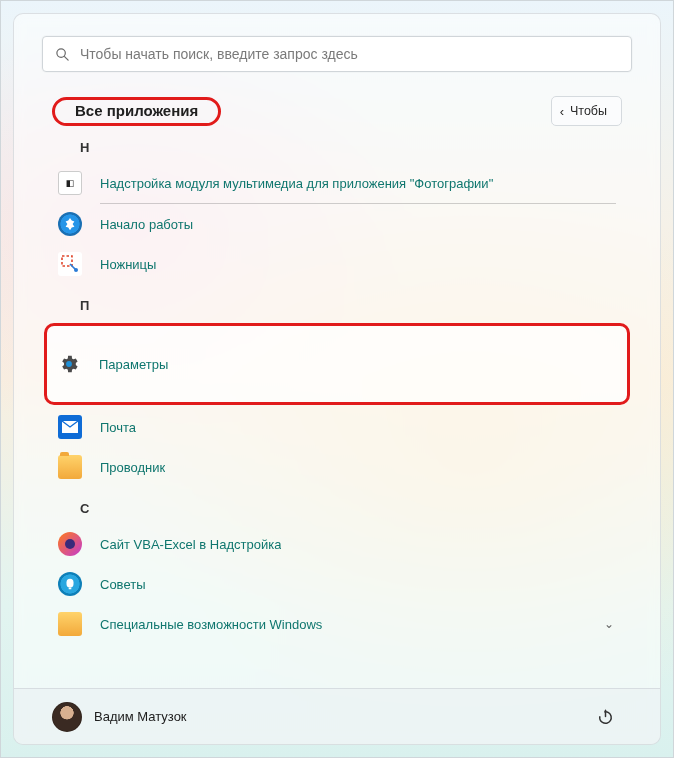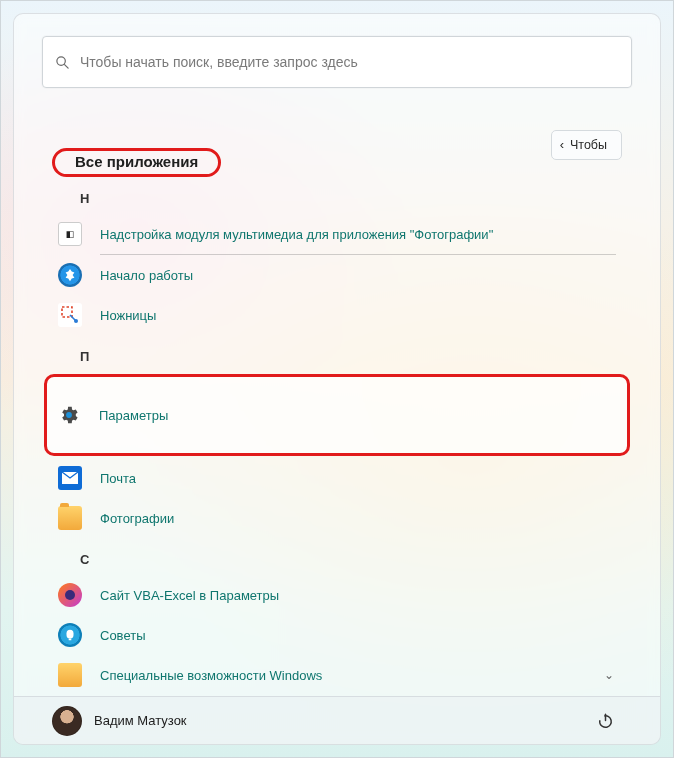--- a/index.html
+++ b/index.html
@@ -24,21 +24,21 @@
     border: 1px solid rgba(200,205,210,0.6);
     display: flex; flex-direction: column;
     overflow: hidden;
   }
   .search-row { padding: 22px 28px 14px; }
   .search-box {
     display: flex; align-items: center;
     background: #fff;
     border: 1px solid #d0d5d9;
     border-radius: 4px;
-    height: 52px;
+    height: 36px;
     padding: 0 12px;
     box-shadow: 0 0 0 1px rgba(0,0,0,0.02);
   }
   .search-box input {
     border: none; outline: none; flex: 1;
     font-size: 14px; color: #555; background: transparent;
   }
   .search-box input::placeholder { color: #7a7a7a; }
   .search-icon { width: 15px; height: 15px; margin-right: 10px; flex:0 0 15px; }
   .search-icon svg { width: 15px; height: 15px; }
@@ -49,21 +49,20 @@
   }
   .all-apps-title {
     font-size: 15px; font-weight: 600; color: #202020;
     padding: 4px 8px;
   }
   .circle-hi {
     border: 3px solid #e11b1b;
     border-radius: 20px;
     padding: 2px 12px 4px;
     display: inline-block;
-    margin-top: 36px;
   }
   .back-btn {
     display: flex; align-items: center;
     background: #fbfcfd;
     border: 1px solid #d5dade;
     border-radius: 5px;
     height: 30px;
     padding: 0 14px 0 8px;
     font-size: 12.5px;
     color: #2a2a2a;
@@ -105,21 +104,21 @@
     border: 3px solid #e11b1b;
     border-radius: 10px;
     background: rgba(255,255,255,0.7);
     padding: 20px 4px;
     margin: 2px -8px;
   }
   .highlight-box .app-item { height: 36px; }
 
   .footer {
     display: flex; align-items: center; justify-content: space-between;
-    height: 48px;
+    height: 56px;
     padding: 0 38px;
     background: rgba(235,241,243,0.75);
     border-top: 1px solid rgba(200,205,210,0.6);
   }
   .user { display: flex; align-items: center; cursor: pointer; }
   .avatar {
     width: 30px; height: 30px; border-radius: 50%;
     background: radial-gradient(circle at 50% 35%, #d8b090 28%, #3a2a22 30%);
     margin-right: 12px;
     border: 1px solid rgba(0,0,0,0.15);
@@ -225,32 +224,32 @@
         <svg width="16" height="12" viewBox="0 0 16 12">
             <rect width="16" height="12" fill="#fff"></rect>
             <path d="M0 0l8 6 8-6" fill="none" stroke="#0f6cd6" stroke-width="1.3"></path>
           </svg>
       </span>
       <span class="app-label">Почта</span>
     </div>
 
     <div class="app-item">
       <span class="app-icon ic-folder"></span>
-      <span class="app-label">Фотографии</span>
+      <span class="app-label">Проводник</span>
     </div>
 
     <div class="letter-header">С</div>
 
     <div class="app-item">
       <span class="app-icon ic-firefox">
         <svg width="16" height="16" viewBox="0 0 16 16">
             <circle cx="8" cy="8" r="5" fill="#3a2a7a"></circle>
           </svg>
       </span>
-      <span class="app-label">Сайт VBA-Excel в Параметры</span>
+      <span class="app-label">Сайт VBA-Excel в Надстройка</span>
     </div>
 
     <div class="app-item">
       <span class="app-icon ic-tips">
         <svg width="14" height="14" viewBox="0 0 16 16">
             <rect x="4" y="2" width="8" height="10" rx="4" fill="#fff"></rect>
             <rect x="6.5" y="12" width="3" height="2" fill="#fff"></rect>
           </svg>
       </span>
       <span class="app-label">Советы</span>

